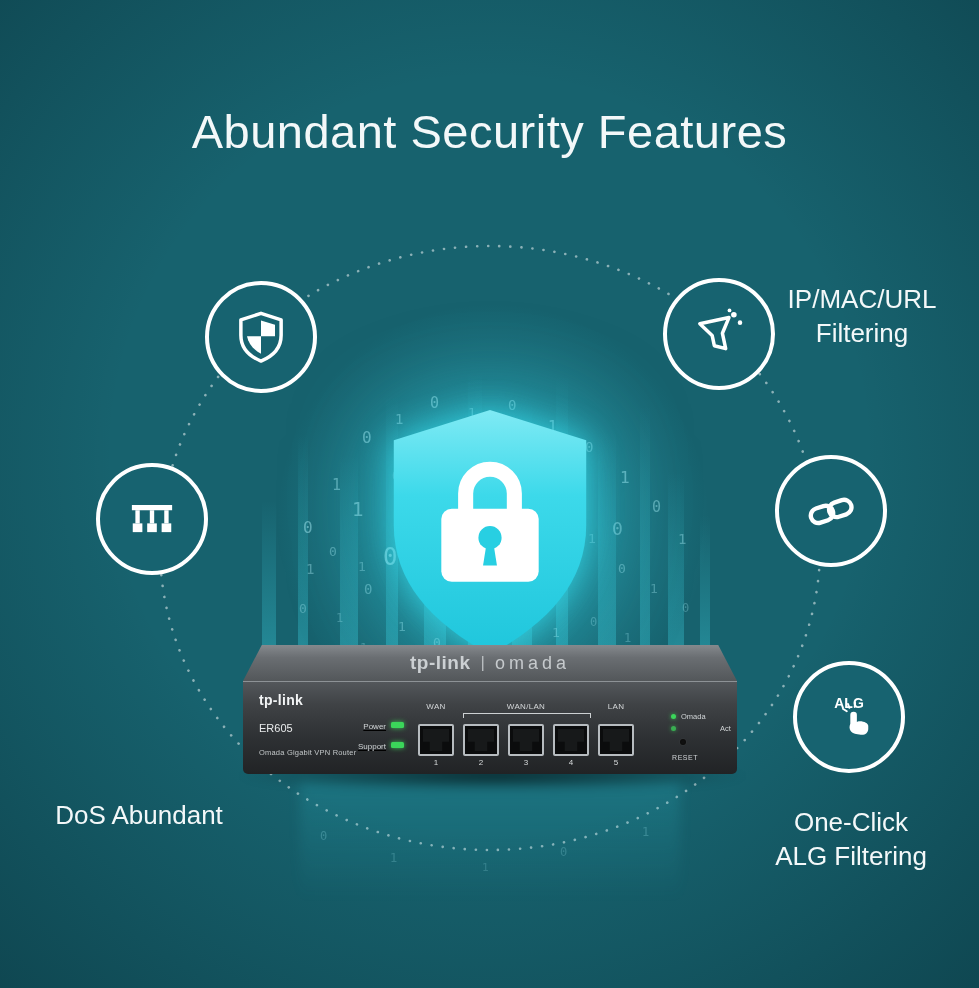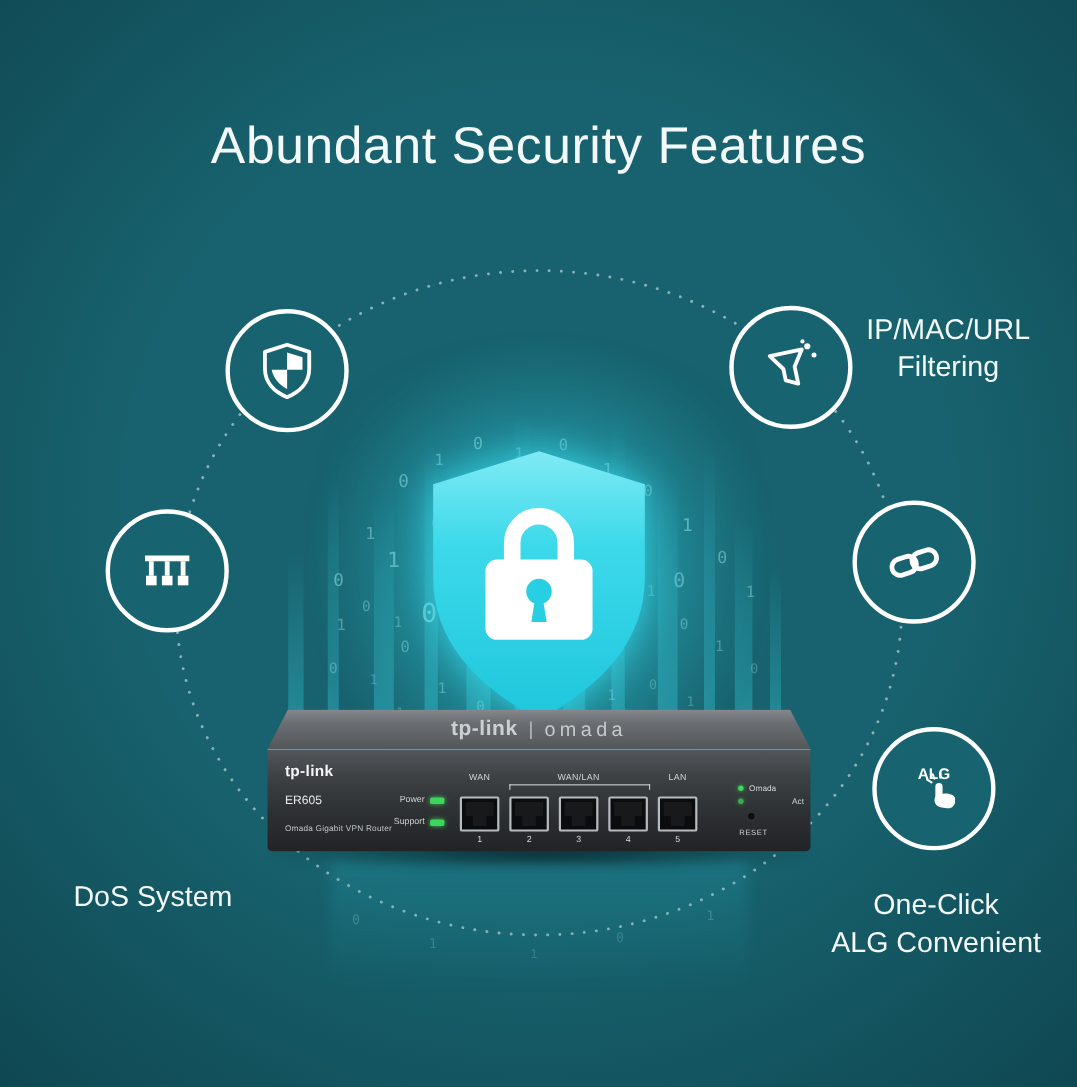--- a/index.html
+++ b/index.html
@@ -51,21 +51,21 @@
   .top-brand{width:100%;height:100%;display:flex;align-items:center;justify-content:center;gap:10px;}
   .tb-logo{font-size:19px;font-weight:bold;color:#ccd0d3;letter-spacing:.5px;}
   .tb-sep{color:#b9bdc0;font-size:17px;font-weight:300;}
   .tb-omada{font-size:18px;color:#c6cacd;letter-spacing:4px;}
   .router-front{position:absolute;left:243px;top:681px;width:494px;height:92px;
                 background:linear-gradient(180deg,#53575b 0%,#3f4245 25%,#2e3134 60%,#212325 100%);
                 border-top:1px solid #8d9296;border-radius:0 0 5px 5px;}
   .front-brand{position:absolute;left:16px;top:10px;font-size:14px;font-weight:bold;color:#f2f4f5;letter-spacing:.3px;}
   .front-model{position:absolute;left:16px;top:40px;font-size:11px;color:#e9ebec;}
   .front-product{position:absolute;left:16px;top:66px;font-size:7.5px;color:#c2c6c8;letter-spacing:.2px;}
-  .led-row{position:absolute;display:flex;align-items:flex-end;gap:5px;}
+  .led-row{position:absolute;display:flex;align-items:flex-start;gap:5px;text-decoration:underline;}
   .led-power{left:88px;top:40px;} .led-system{left:88px;top:60px;}
   .led-label{display:inline-block;width:55px;text-align:right;font-size:8px;color:#cfd3d5;}
   .led-bar{width:13px;height:6px;background:#3bd65a;border-radius:1.5px;box-shadow:0 0 5px rgba(59,214,90,.9);}
   .plabel{position:absolute;top:20px;font-size:8px;color:#d4d7d9;letter-spacing:.3px;}
   .pl-wan{left:173px;width:40px;text-align:center;}
   .pl-wanlan{left:233px;width:100px;text-align:center;}
   .pl-lan{left:353px;width:40px;text-align:center;}
   .bracket{position:absolute;left:220px;top:31px;width:126px;height:4px;
            border-top:1px solid #cdd1d3;border-left:1px solid #cdd1d3;border-right:1px solid #cdd1d3;}
   .port-row{position:absolute;left:175px;top:42px;display:flex;gap:9px;}
@@ -272,30 +272,30 @@
 
   <div class="icon-circle c4">
     <svg width="56" height="56" viewBox="0 0 64 64">
       <g fill="none" stroke="#fff" stroke-width="5" transform="rotate(-18 32 32)">
         <rect x="8" y="24" width="26" height="17" rx="8.5"></rect>
         <rect x="30" y="24" width="26" height="17" rx="8.5"></rect>
       </g>
     </svg>
   </div>
 
-  <div class="feature-label l5">DoS System</div>
+  <div class="feature-label l5">DoS Abundant</div>
 
   <div class="icon-circle c6">
     <svg width="56" height="56" viewBox="0 0 64 64">
       <text x="32" y="22" text-anchor="middle" font-size="16" font-weight="bold" fill="#fff">ALG</text>
       <g fill="#fff">
         <rect x="33.5" y="26" width="7.5" height="17" rx="3.7"></rect>
         <path d="M33.5 40 c-2.5 5.5 0.5 10.5 6.5 11.5 l5.5 0.8 c4.8 0.6 8.5 -2.6 8.5 -7 v-3 c0 -3.4 -6.5 -6.3 -12.5 -5 Z"></path>
       </g>
       <path d="M29.5 25.5 L25 22.5 M32.5 21.5 L30.8 17 M38.5 20.5 l0.5 -4.5" stroke="#fff" stroke-width="2.2" fill="none" stroke-linecap="round"></path>
     </svg>
   </div>
   <div class="feature-label l6">One-Click
-ALG Convenient</div>
+ALG Filtering</div>
 
   <h1 class="title">Abundant Security Features</h1>
 
 </div>
 
 </body></html>

